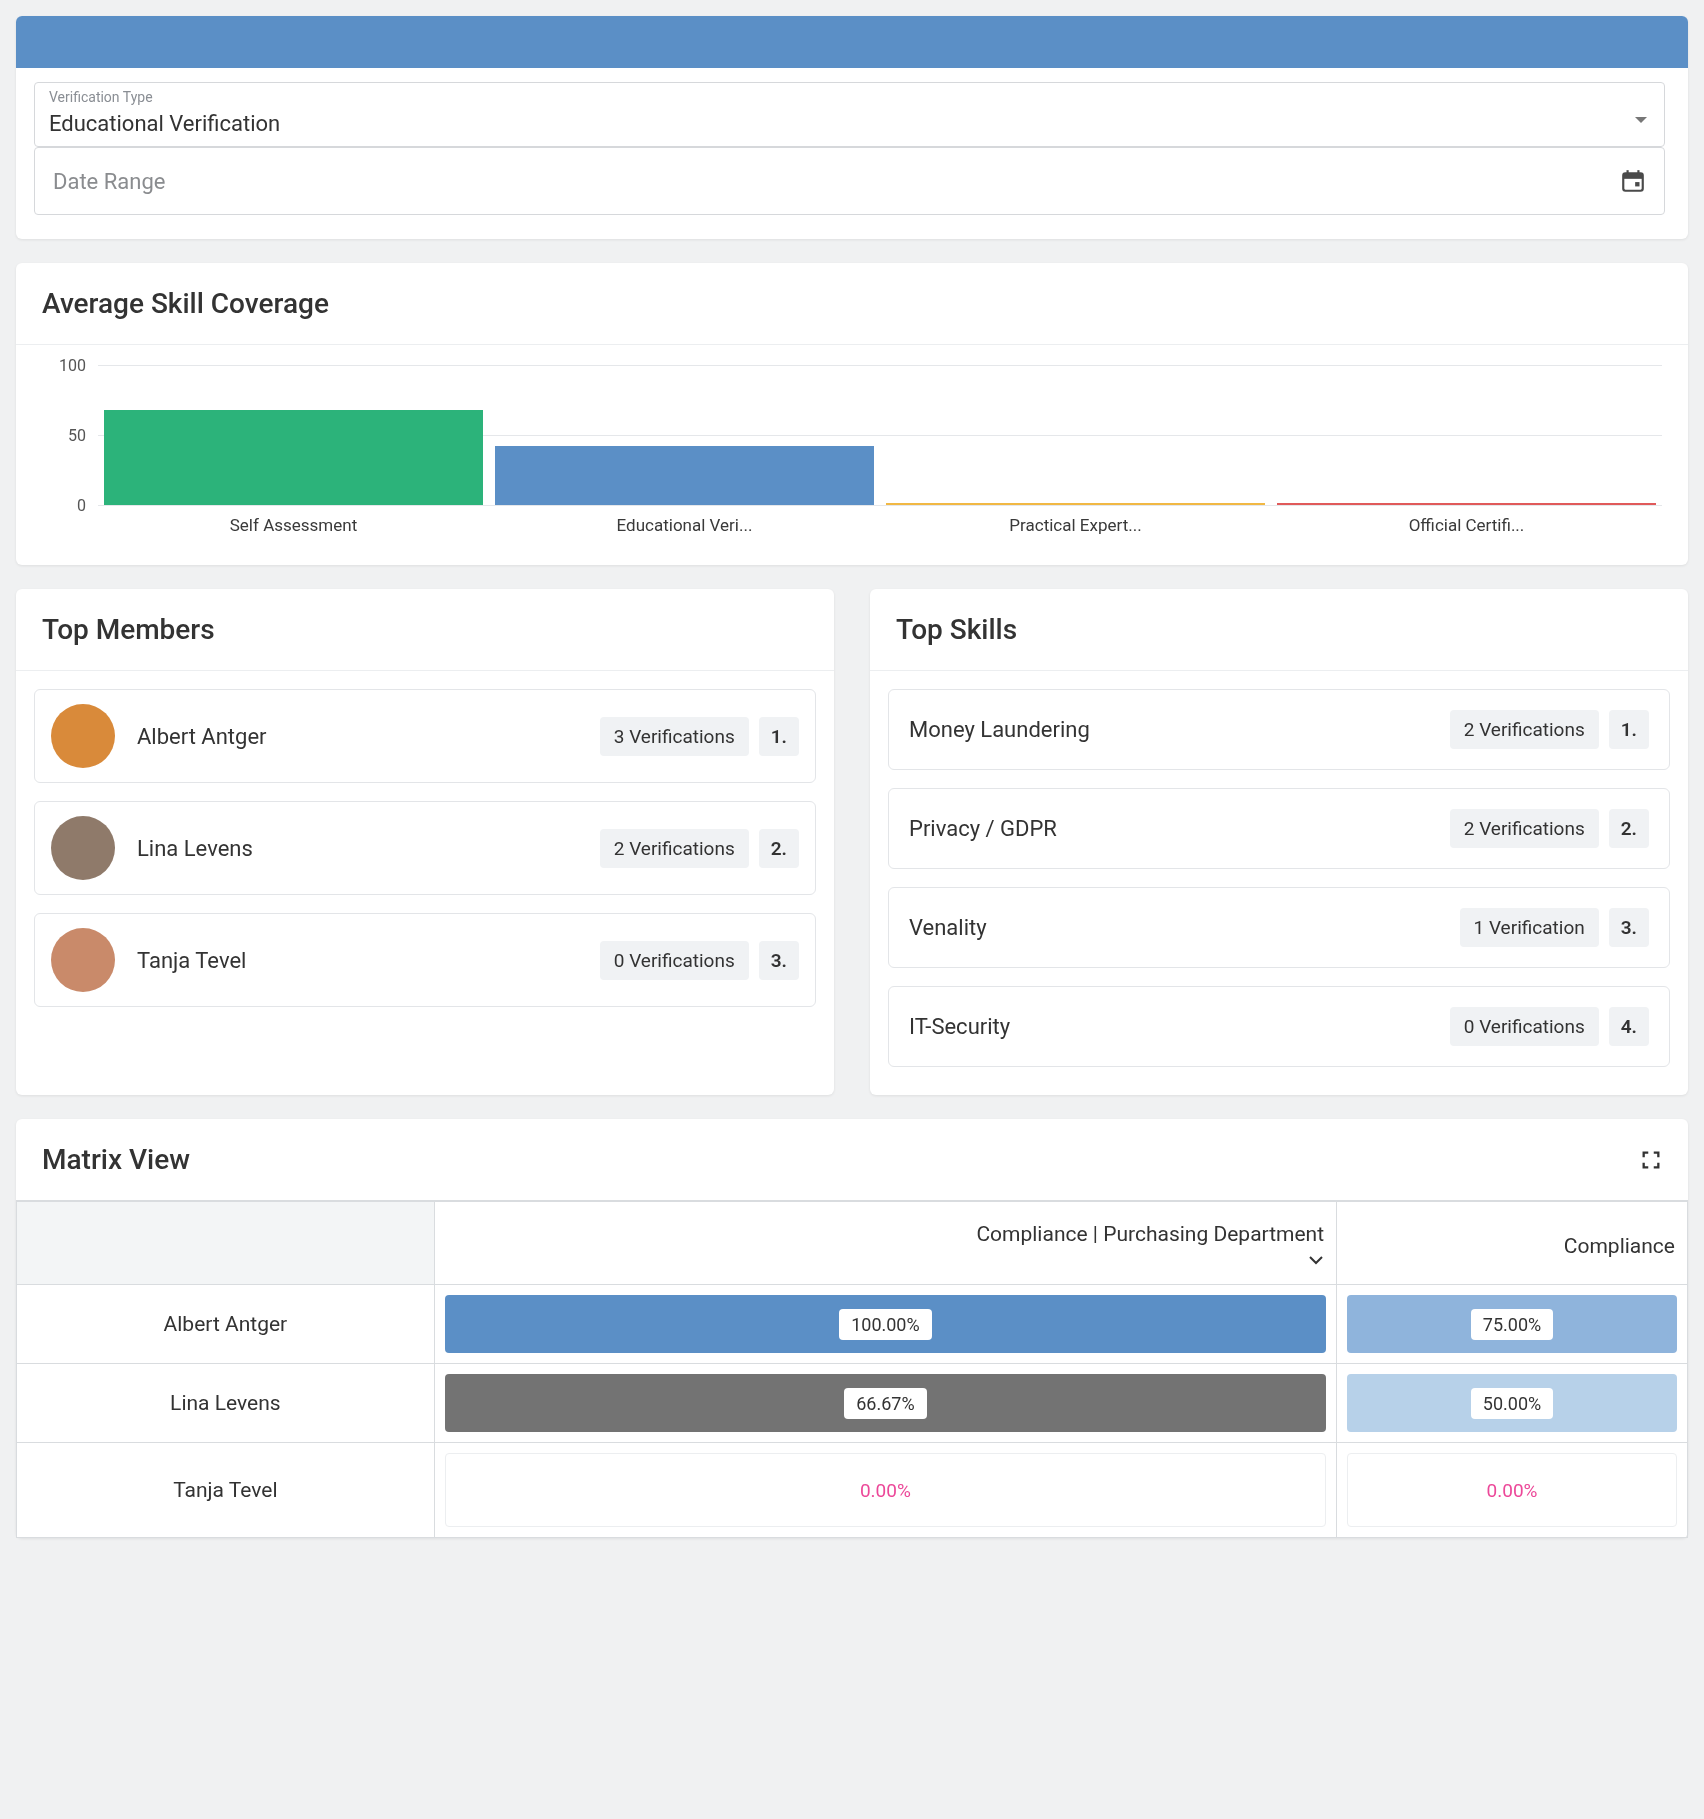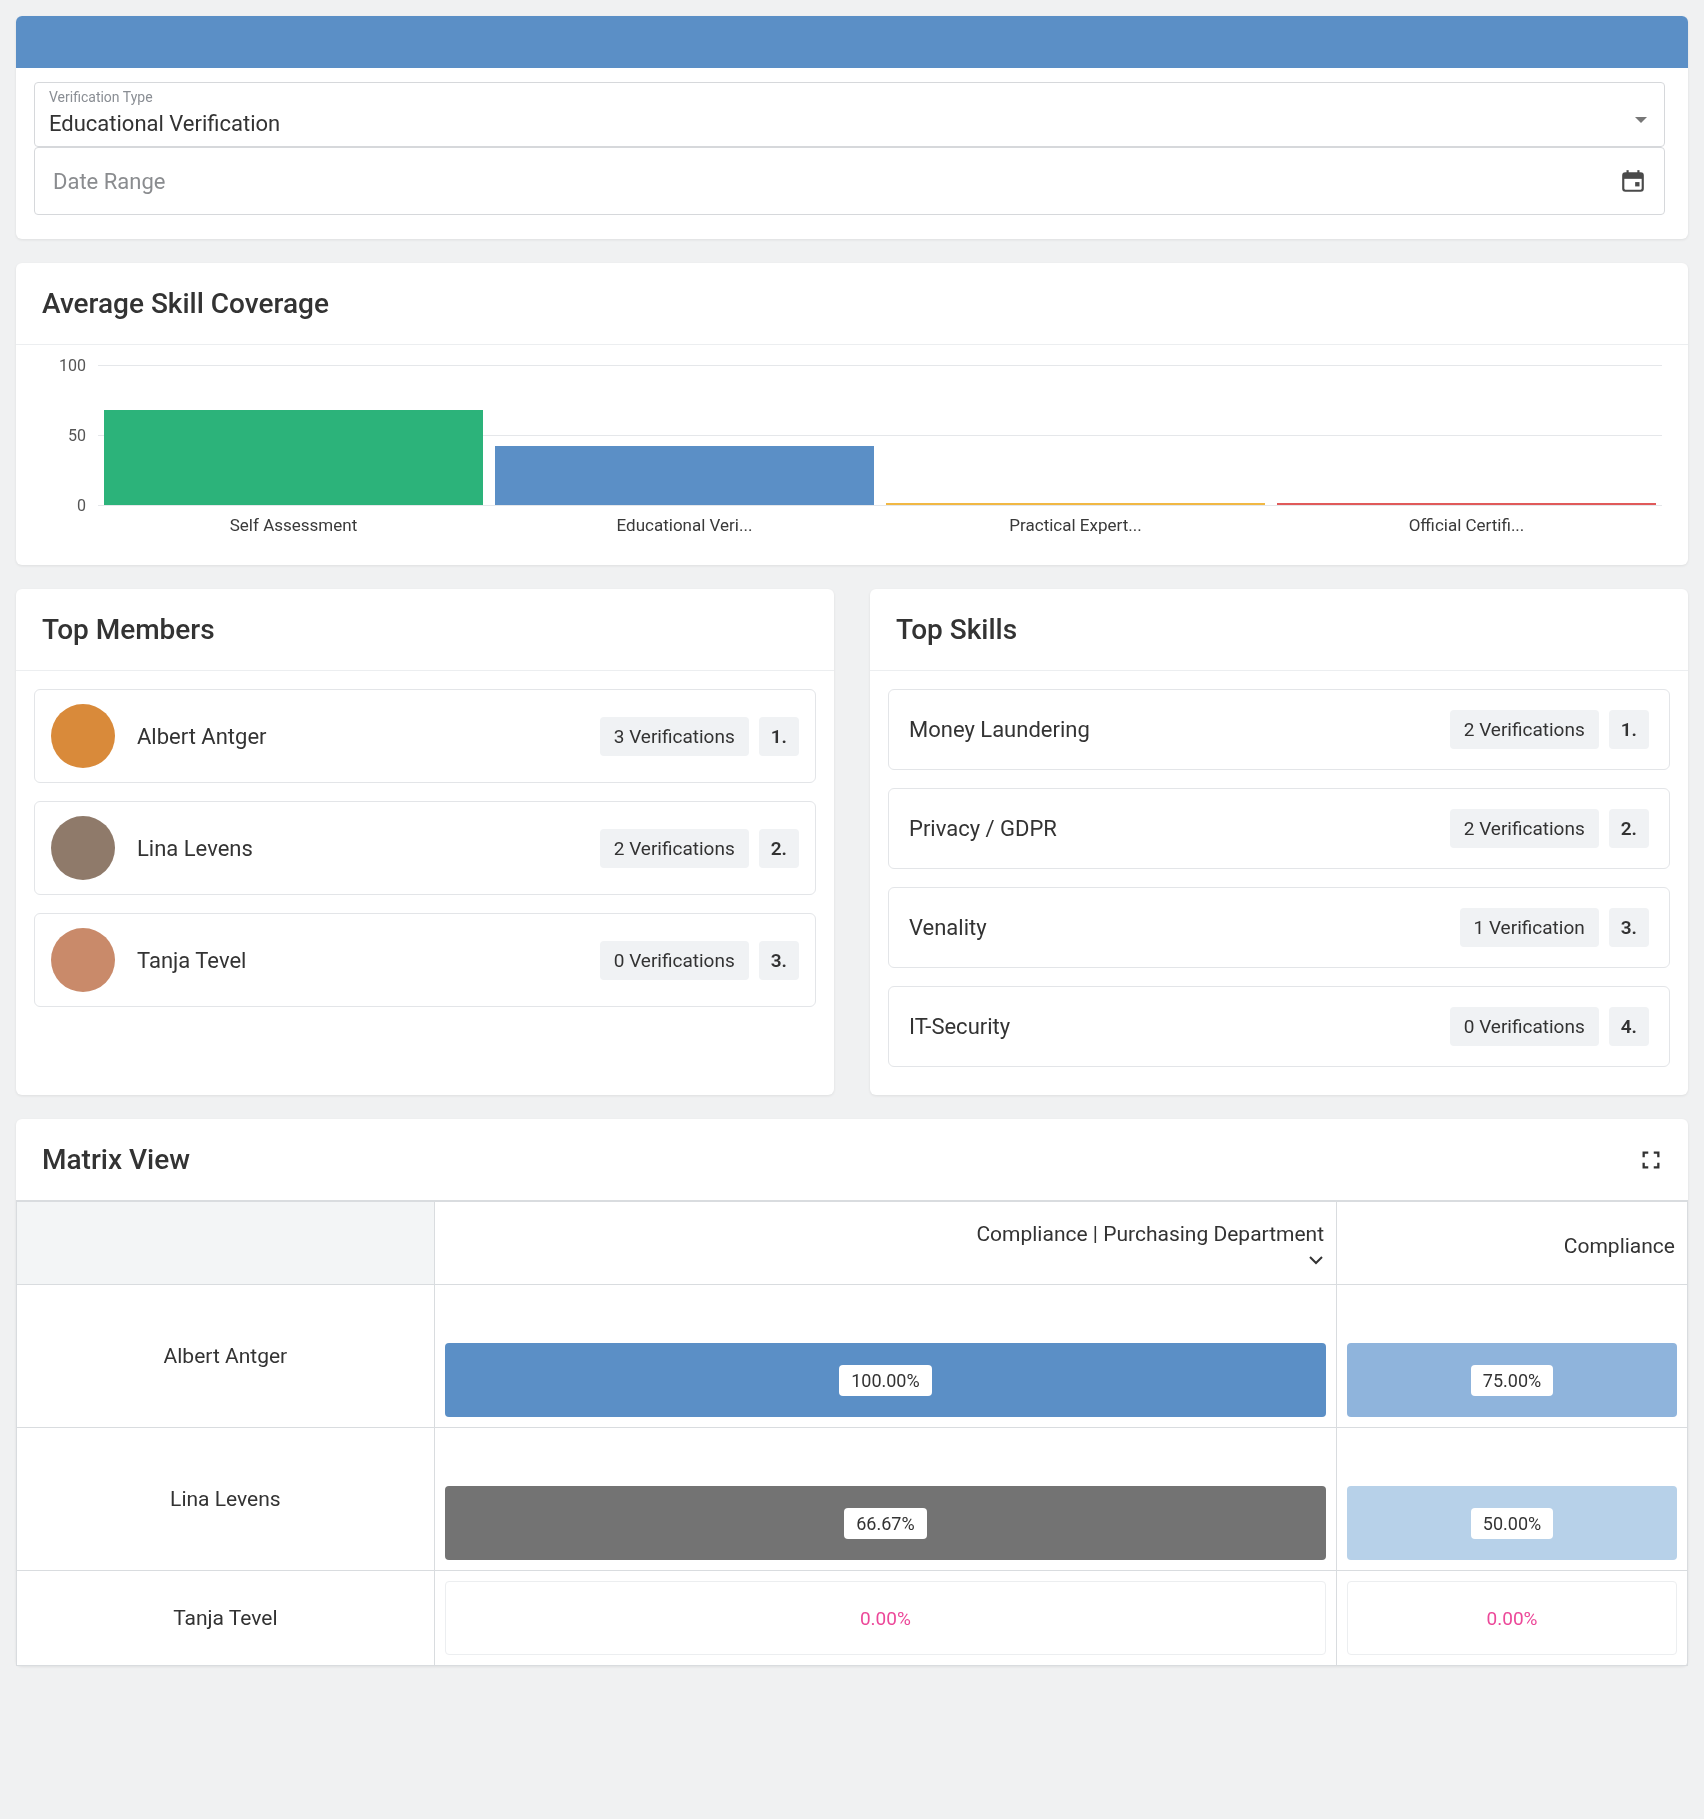--- a/index.html
+++ b/index.html
@@ -192,27 +192,26 @@
 .matrix-table thead th.corner { background: #f3f5f6; }
 .matrix-table tbody th {
   font-weight: 400;
   font-size: 21px;
   padding: 22px 12px;
   text-align: center;
   background: #fff;
 }
 .cell { padding: 10px; }
 .cell-bar {
-  height: 74px;
+  height: 58px;
   border-radius: 4px;
   display: flex;
   align-items: center;
   justify-content: center;
   position: relative;
-  margin-top: 48px;
 }
 .cell-bar .pct {
   background: #fff;
   border-radius: 4px;
   padding: 5px 12px;
   font-size: 18px;
   color: #333;
 }
 .cell-plain {
   height: 74px;

